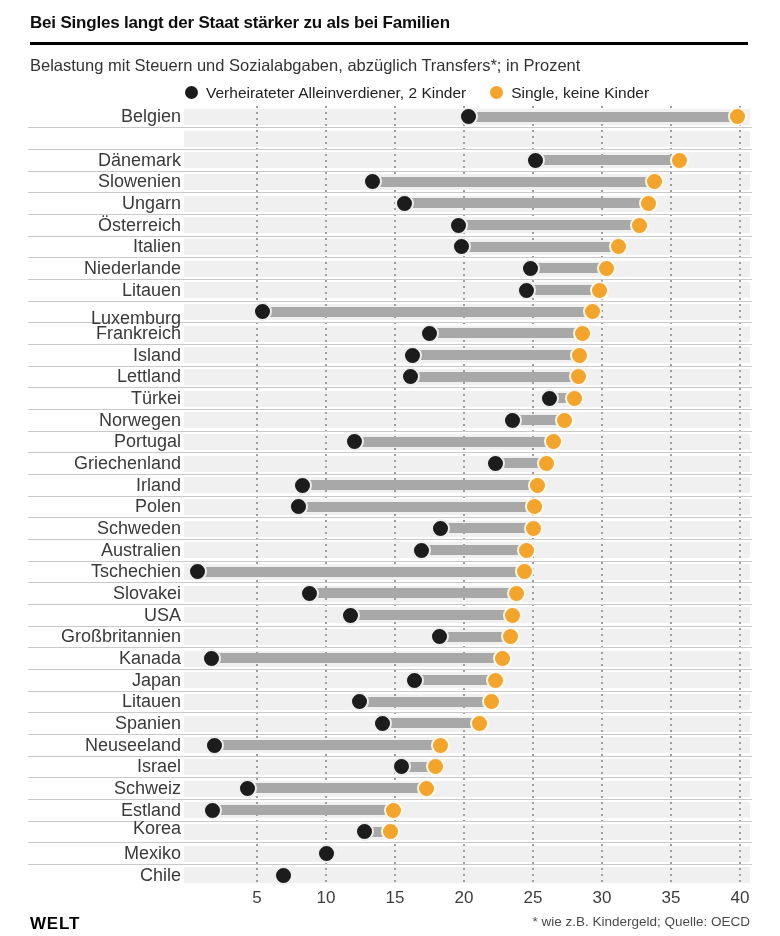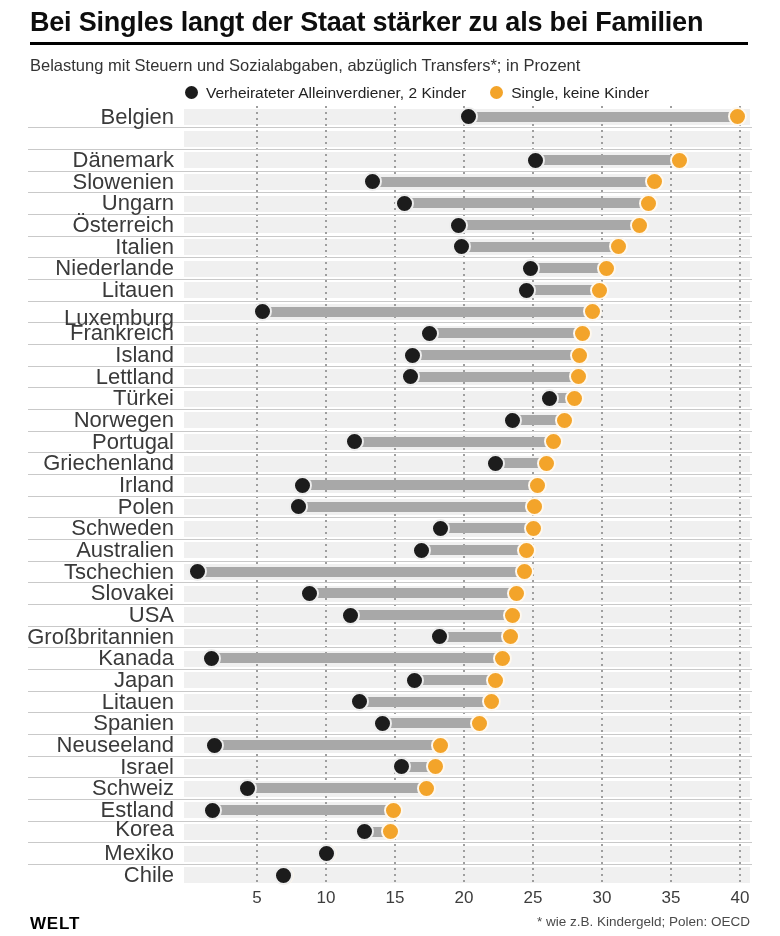--- a/index.html
+++ b/index.html
@@ -1,42 +1,42 @@
 <!DOCTYPE html>
 <html><head>
 <meta charset="utf-8">
 <style>
   html,body{margin:0;padding:0;background:#fff;}
   .page{
     position:relative;width:780px;height:936px;overflow:hidden;background:#fff;
     font-family:"Liberation Sans","DejaVu Sans",sans-serif;color:#1a1a1a;
   }
   .page-title{
-    margin:10px 30px 0 30px;font-size:27px;line-height:25px;font-weight:800;
+    margin:10px 30px 0 30px;font-size:17px;line-height:25px;font-weight:800;
     letter-spacing:-0.2px;color:#0e0e0e;
   }
   .title-rule{margin:7px 0 0 30px;width:718px;height:3px;background:#000;}
   .page-subtitle{margin:10px 30px 0 30px;font-size:16.5px;line-height:20px;color:#333;}
   .legend{
     display:flex;align-items:center;gap:24px;margin:7px 0 0 185px;height:21px;
     font-size:15.5px;color:#222;
   }
   .legend-item{display:flex;align-items:center;gap:8px;white-space:nowrap;}
   .legend-dot{width:13px;height:13px;border-radius:50%;flex:0 0 auto;}
   
   .chart{position:relative;width:780px;height:780px;margin-top:3px;}
   .stripe{position:absolute;left:184px;width:566px;height:16px;z-index:0;}
   .grid-line{position:absolute;top:0;height:780px;width:2px;z-index:1;
     background-image:repeating-linear-gradient(to bottom,#9e9e9e 0 2px,transparent 2px 6px);}
   .row-sep{position:absolute;left:28px;width:724px;height:1px;z-index:1;}
   .row{position:absolute;left:0;width:780px;z-index:2;}
   .row-label{
-    position:absolute;left:8px;top:0;width:166px;height:100%;
+    position:absolute;left:15px;top:0;width:166px;height:100%;
     display:flex;align-items:center;justify-content:flex-end;
-    font-size:22px;color:#3a3a3a;white-space:nowrap;
+    font-size:18px;color:#3a3a3a;white-space:nowrap;
   }
   .row-label.hl{font-weight:800;color:#000;}
   .range-bar{position:absolute;height:10px;z-index:2;}
   .dot{position:absolute;width:15px;height:15px;border-radius:50%;
     border:2px solid rgba(255,255,255,0.92);}
   .dot.single{z-index:3;}
   .dot.married{z-index:4;}
   
   .x-axis{position:relative;width:780px;height:22px;}
   .x-axis span{position:absolute;top:2px;transform:translateX(-50%);
@@ -363,15 +363,15 @@
       <span style="left: 395px;">15</span>
       <span style="left: 464px;">20</span>
       <span style="left: 533px;">25</span>
       <span style="left: 602px;">30</span>
       <span style="left: 671px;">35</span>
       <span style="left: 740px;">40</span>
     </div>
 
   <div class="footer">
     <span class="brand">WELT</span>
-    <span class="footnote">* wie z.B. Kindergeld; Polen: OECD</span>
+    <span class="footnote">* wie z.B. Kindergeld; Quelle: OECD</span>
   </div>
 </div>
 
 </body></html>

